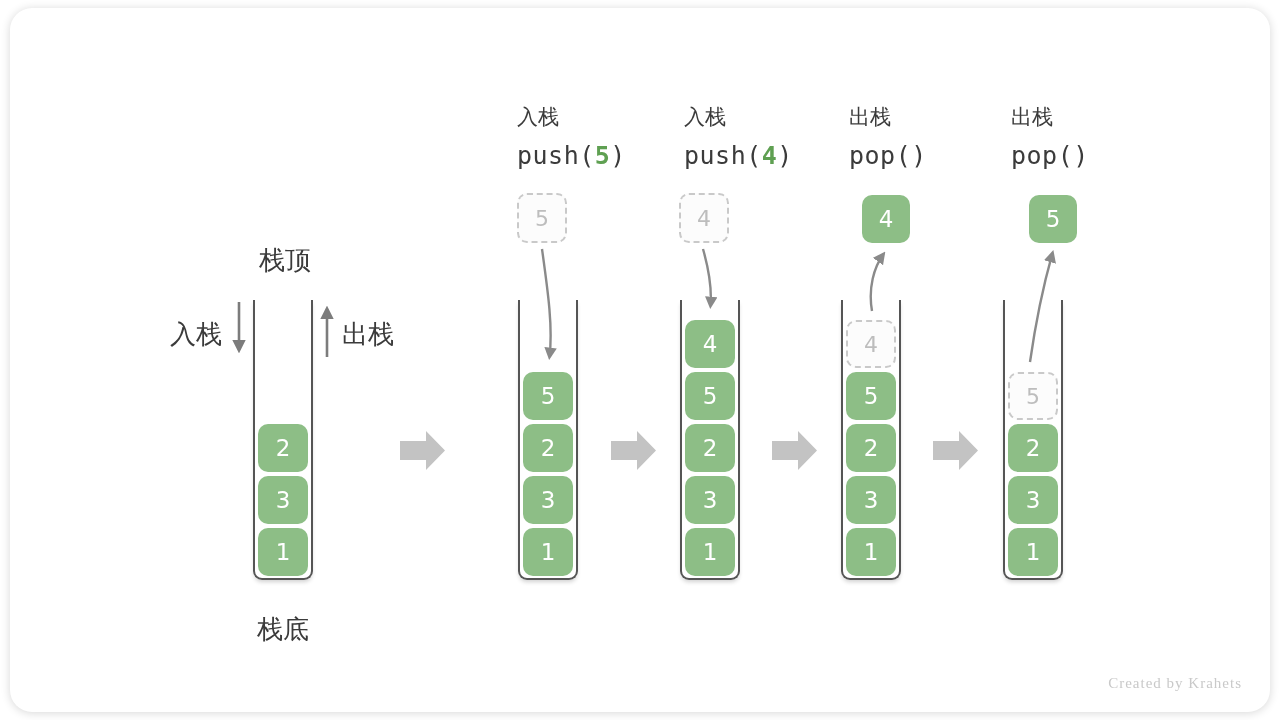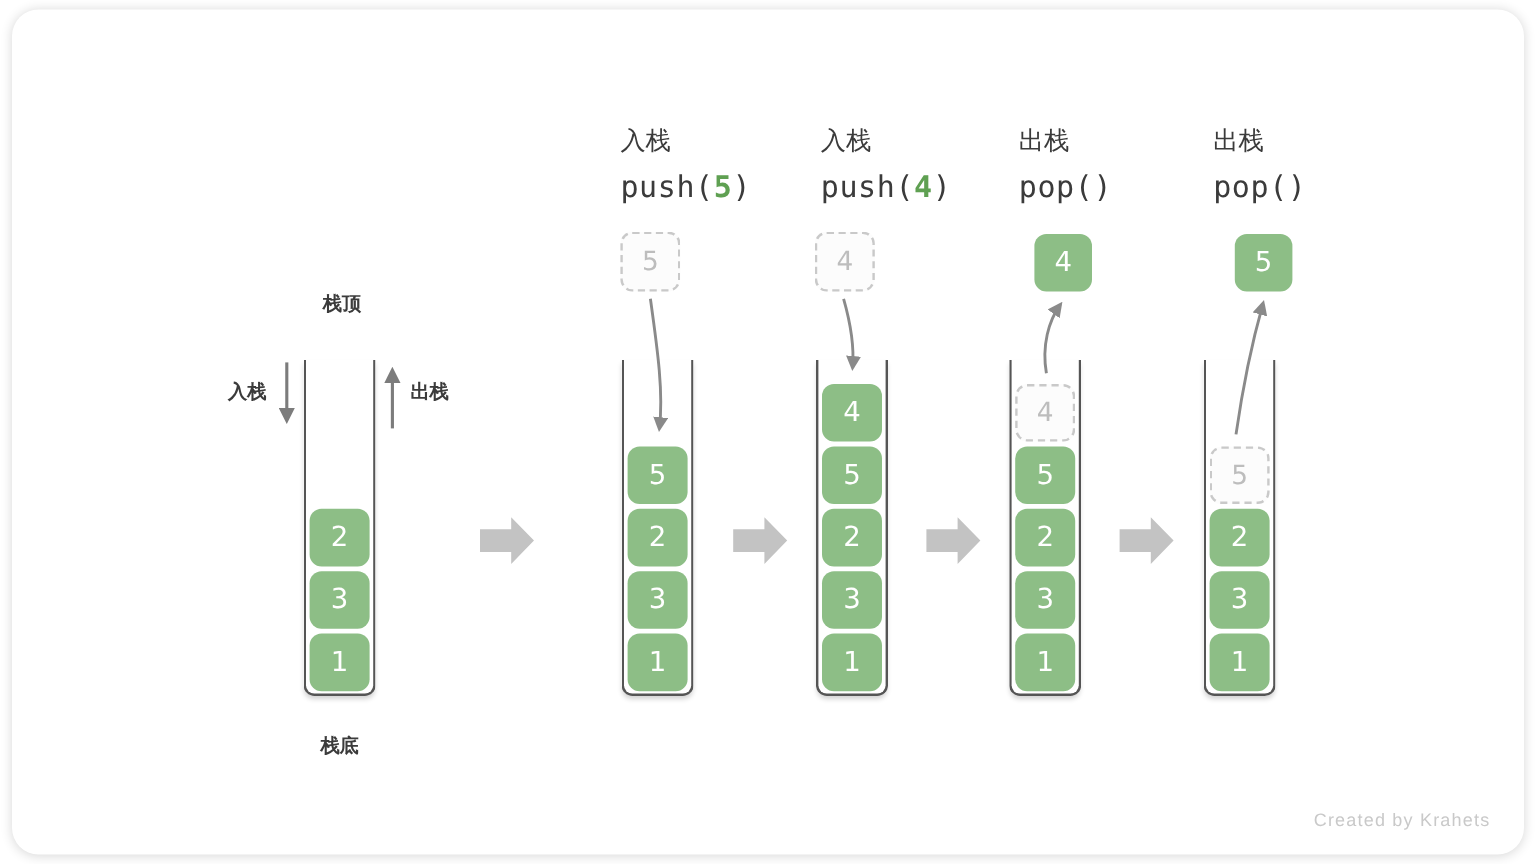--- a/index.html
+++ b/index.html
@@ -19,42 +19,42 @@
   .curve{fill:none;stroke:var(--curve-arrow);stroke-width:2.4;}
   .side{fill:none;stroke:var(--side-arrow);stroke-width:2.6;}
   .step{fill:var(--step-arrow);}
   #ahc path{fill:var(--curve-arrow);}
   #ahs path{fill:var(--side-arrow);}
   .title-box{position:absolute;left:187px;top:112px;width:193px;height:60px;
     background:var(--title-bg);border-radius:6px;
     display:flex;align-items:center;justify-content:center;}
   .title-text{font-family:"DejaVu Sans Mono",monospace;font-size:25px;font-weight:600;
     color:var(--text);letter-spacing:1px;}
-  .side-label{position:absolute;font-size:16px;font-weight:700;color:var(--text);}
+  .side-label{position:absolute;font-size:26px;font-weight:400;color:var(--text);}
   .stack-top{left:235px;top:243px;width:100px;text-align:center;}
   .stack-bottom{left:233px;top:612px;width:100px;text-align:center;}
   .push-side{left:150px;top:317px;width:72px;text-align:right;}
   .pop-side{left:342px;top:317px;}
   .container{position:absolute;border:2px solid var(--wall);border-top:none;
     border-radius:0 0 9px 9px;box-shadow:0 3px 4px -1px rgba(0,0,0,0.18);}
   .block{position:absolute;background:var(--block);border-radius:10px;
     display:flex;align-items:center;justify-content:center;
     color:var(--block-text);font-size:23px;font-weight:500;
     font-family:"DejaVu Sans",sans-serif;}
   .ghost{position:absolute;border:2px dashed var(--ghost-border);
     background:var(--ghost-bg);border-radius:10px;
     display:flex;align-items:center;justify-content:center;
     color:var(--ghost-text);font-size:22px;font-family:"DejaVu Sans",sans-serif;}
   .oplabel{position:absolute;}
   .op-zh{font-size:21px;font-weight:500;color:var(--text);}
   .op-code{margin-top:10px;font-family:"DejaVu Sans Mono",monospace;font-size:25px;
     font-weight:500;color:var(--text);letter-spacing:0.5px;}
   .op-code .arg{color:var(--arg-green);font-weight:700;}
   .watermark{position:absolute;top:675px;right:38px;
-    font-family:Liberation Sans, sans-serif;font-size:15px;
+    font-family:Liberation Serif, serif;font-size:15px;
     color:var(--watermark-color);letter-spacing:1px;}
 </style>
 </head>
 <body>
 
 <div class="stage">
   <div class="card"></div>
 
   <svg class="arrows" width="1280" height="720" viewBox="0 0 1280 720">
     <defs>

